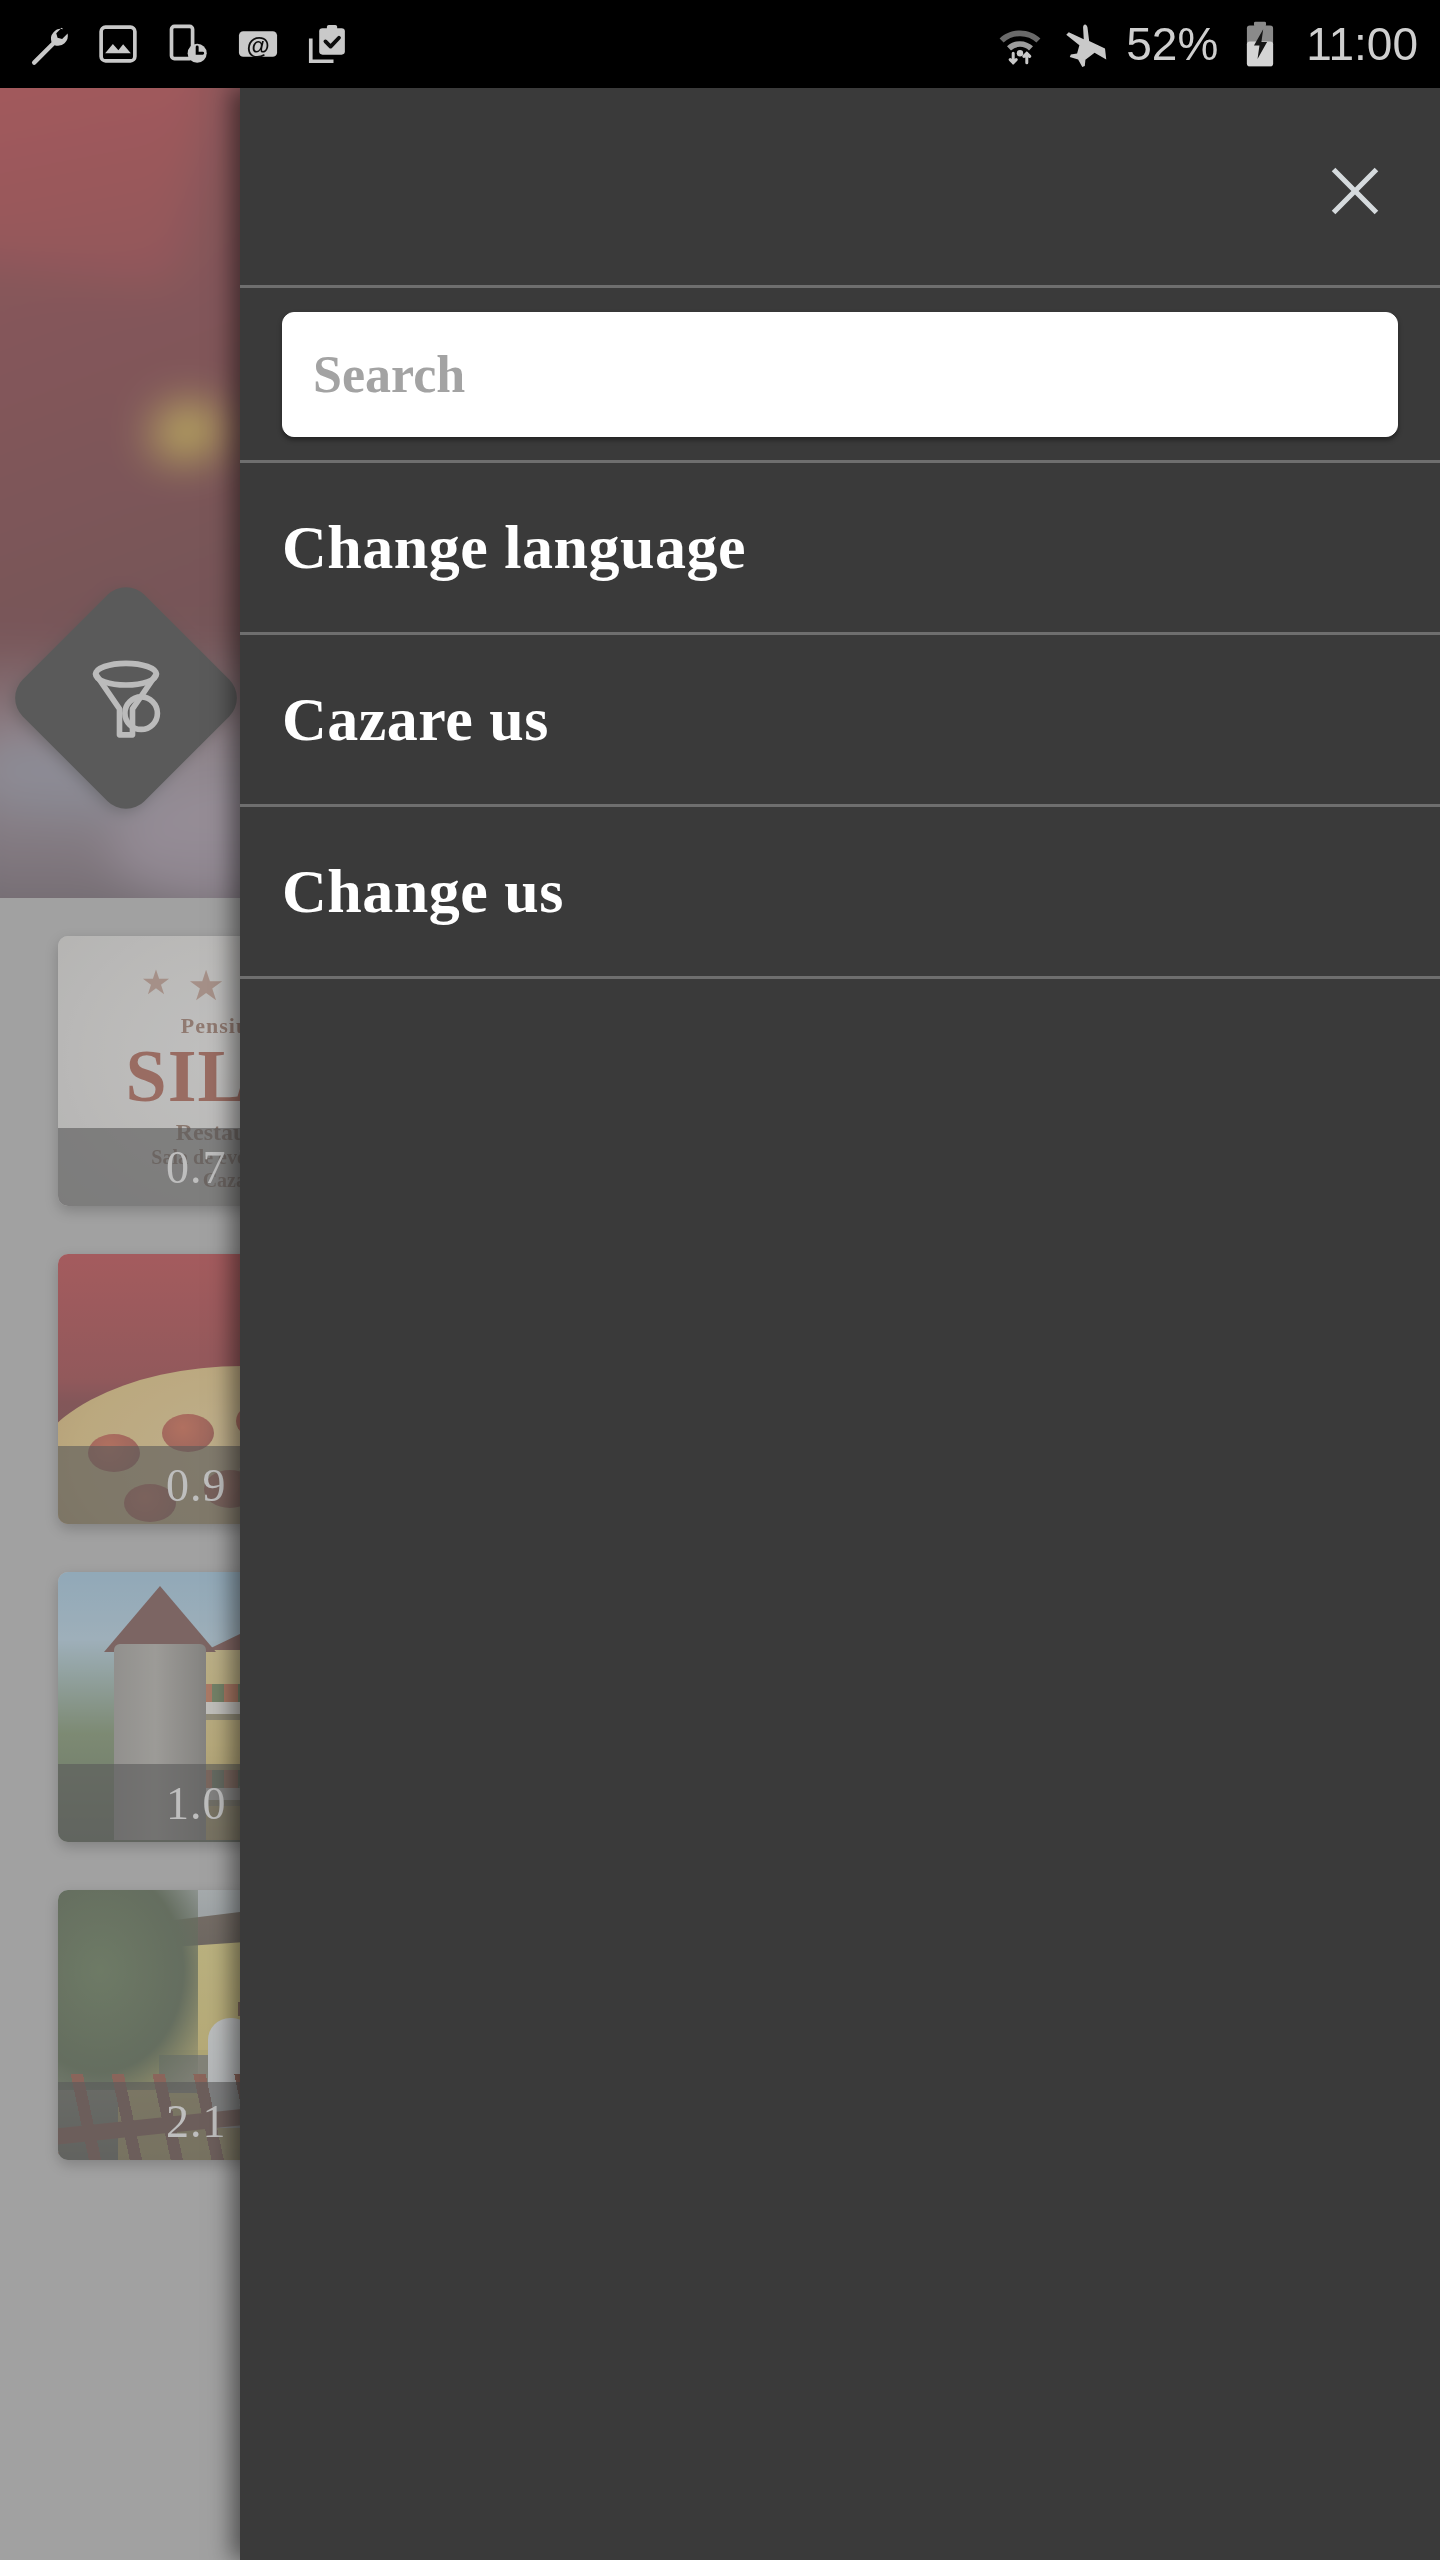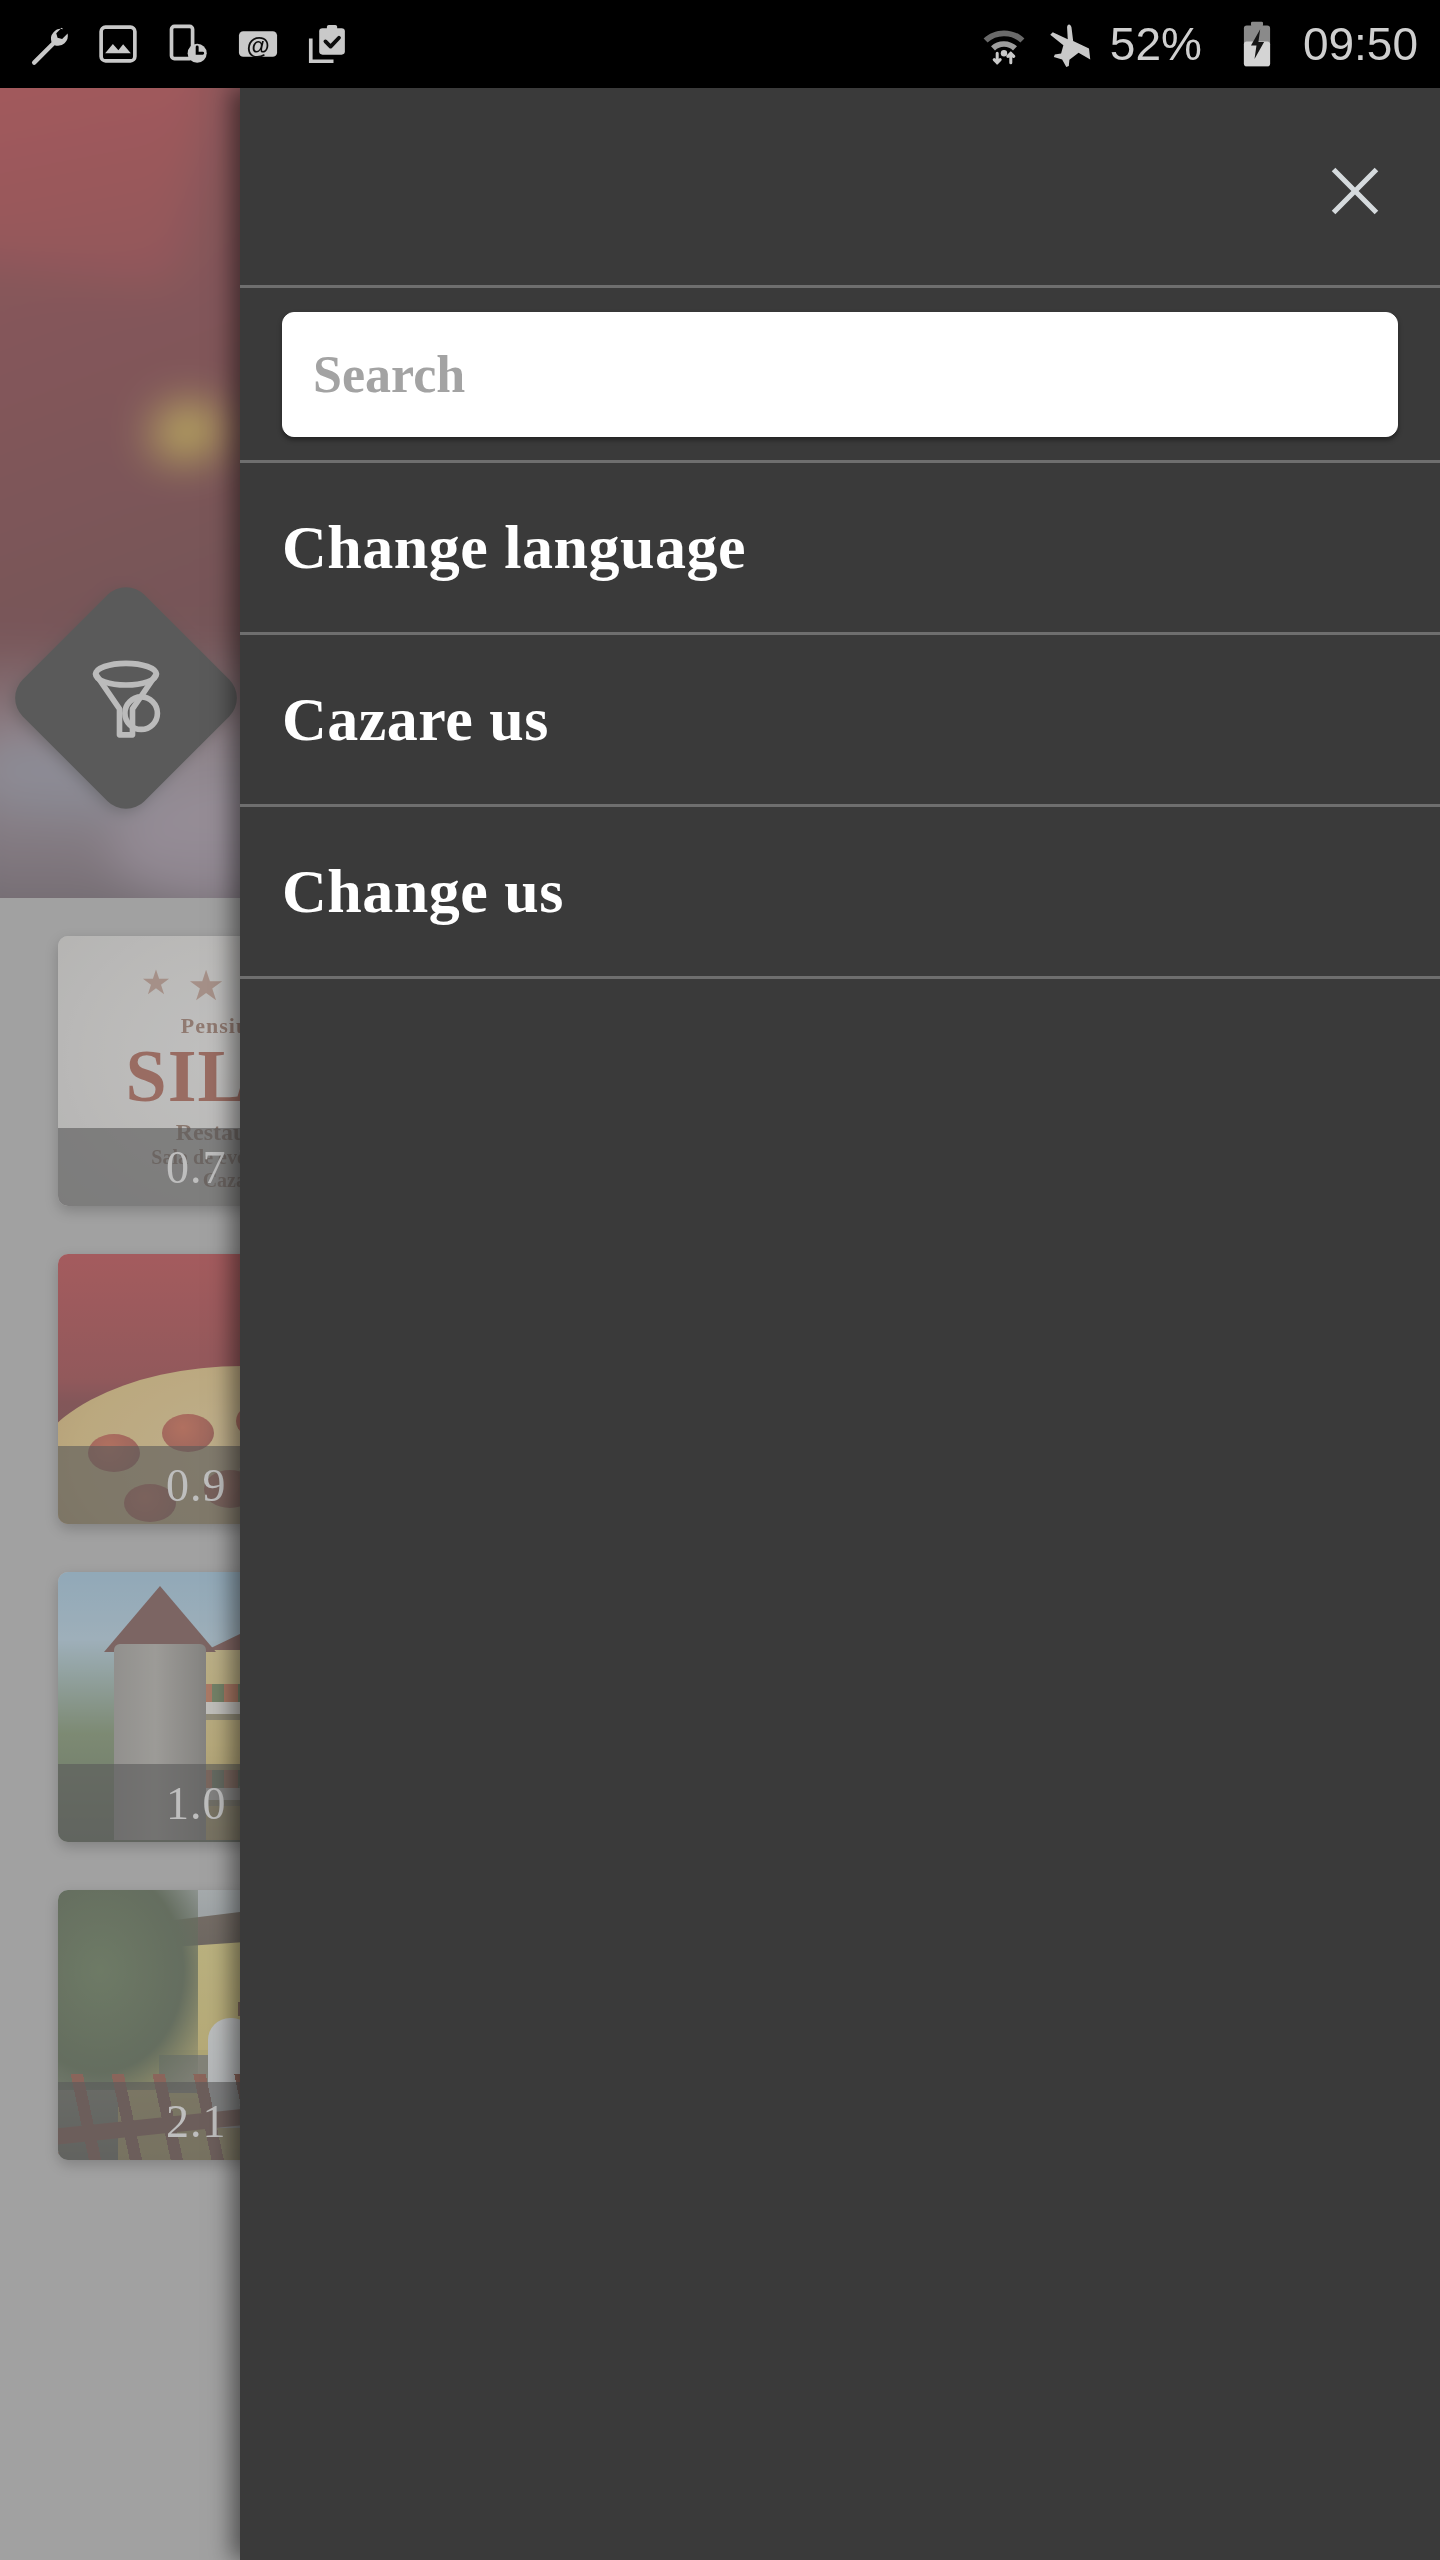--- a/index.html
+++ b/index.html
@@ -45,21 +45,21 @@
     align-items: center;
     justify-content: center;
   }
   .sb-text {
     color: #cfcfcf;
     font-size: 46px;
     line-height: 1;
     font-family: "Liberation Sans", sans-serif;
     letter-spacing: 0px;
   }
-  #status-battery-pct { margin-right: 19px; }
+  #status-battery-pct { margin-right: 6px; }
   #status-clock { margin-left: 10px; }
 
   
   #app-background {
     position: absolute;
     top: 88px; left: 0;
     width: 1440px;
     height: 2472px;
     background: #b0b0b0;
     overflow: hidden;
@@ -572,17 +572,17 @@
 
       <span class="sb-icon">
         <svg width="40" height="46" viewBox="0 0 18 26">
           <rect x="5.6" y="0.4" width="6.8" height="2.6" rx="0.8" fill="#8a8a8a"></rect>
           <rect x="1.6" y="2.6" width="14.8" height="23" rx="1.6" fill="#8a8a8a"></rect>
           <rect x="1.6" y="11.6" width="14.8" height="14" rx="1.6" fill="#d4d4d4"></rect>
           <path d="M10.8 4.6l-5.2 9.3h3.1l-1.1 7.6 5.4-9.7h-3.2z" fill="#151515"></path>
         </svg>
       </span>
 
-      <span class="sb-text" id="status-clock">09:50</span>
+      <span class="sb-text" id="status-clock">11:00</span>
     </div>
   </div>
 
 </div>
 
 </body></html>

